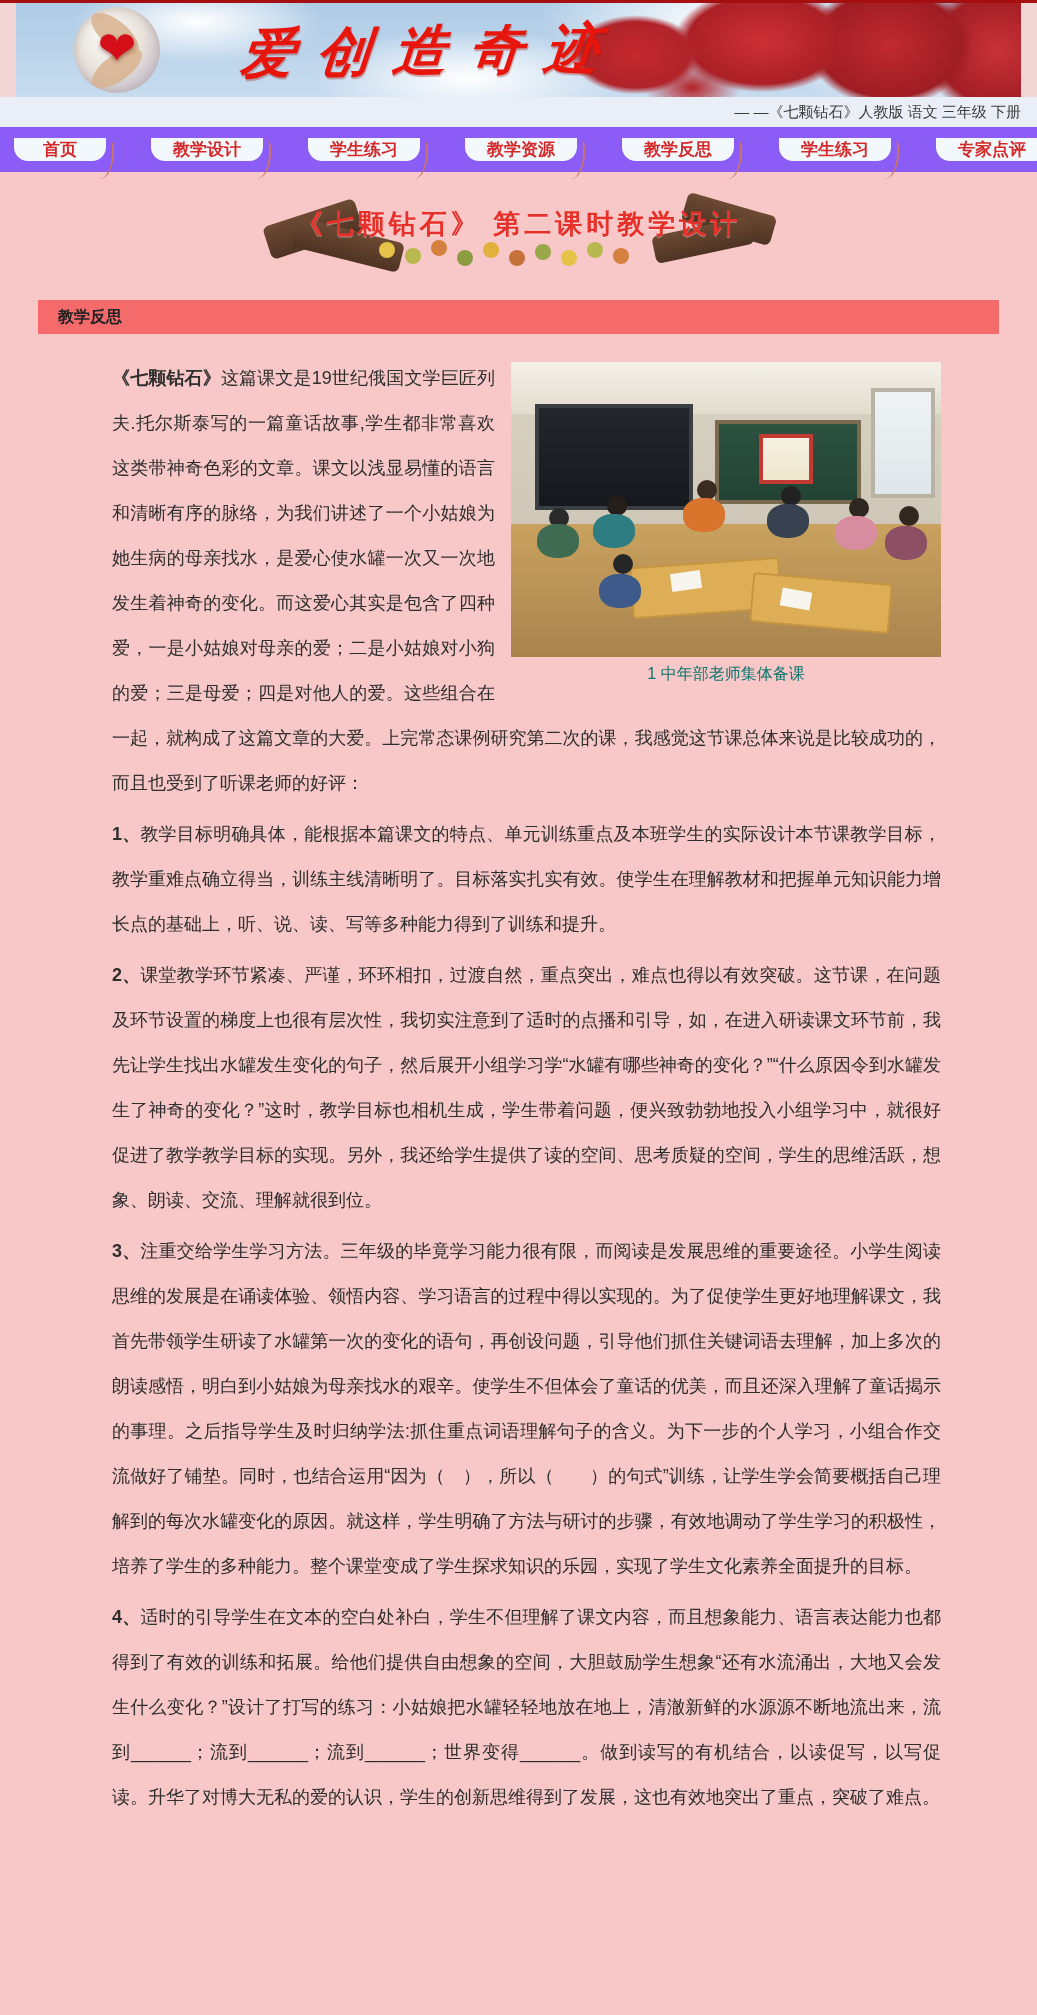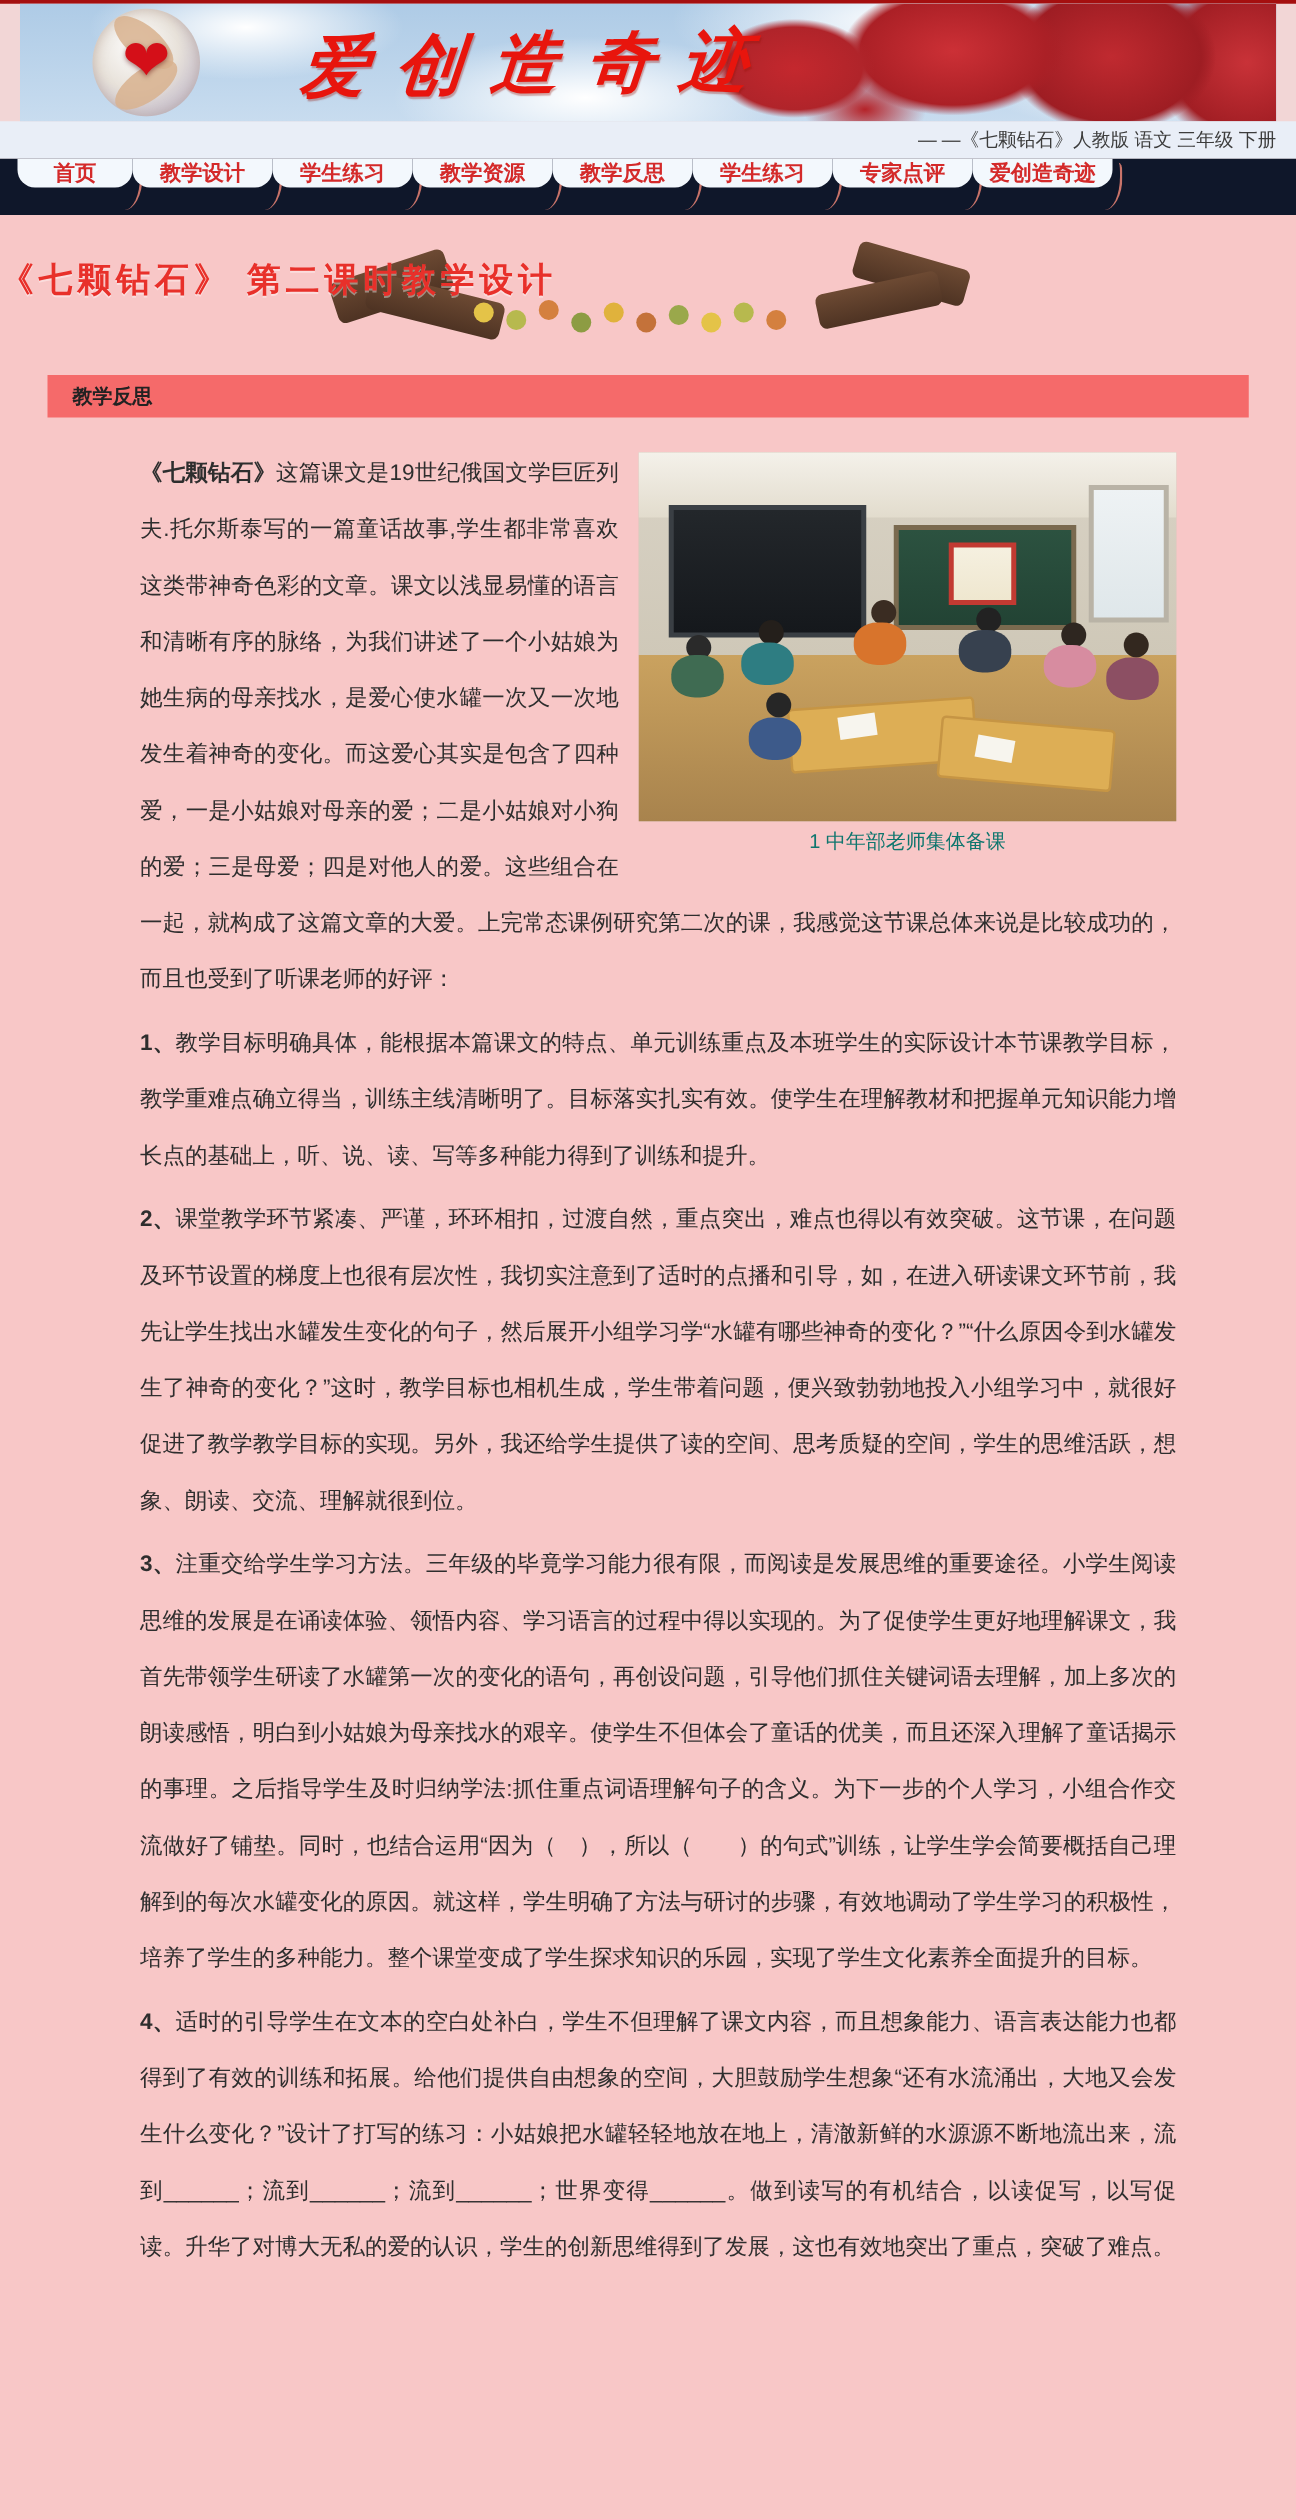--- a/index.html
+++ b/index.html
@@ -38,21 +38,21 @@
   .heart { position:absolute; left:50%; top:50%; transform:translate(-50%,-54%);
     font-size:46px; color:#d40f18; text-shadow:0 2px 4px rgba(90,0,0,.5); }
   .sitetitle { position:absolute; left:225px; top:12px; font-size:54px; font-weight:bold;
     color:#e8150d; letter-spacing:22px; transform:skewX(-6deg) rotate(-1deg);
     text-shadow:1px 2px 1px rgba(150,20,10,.35); font-style:italic; white-space:nowrap; }
 
   
   .subbar { background:#e9eef7; height:30px; display:flex; align-items:center;
     justify-content:flex-end; padding-right:16px; }
   .subbar span { font-size:15px; color:#3c3c3c; }
-  .nav { background:#0f172a; height:45px; display:flex; align-items:flex-start; padding-left:14px; }
+  .nav { background:#8b5cf6; height:45px; display:flex; align-items:center; padding-left:14px;gap:45px; }
   .tab { position:relative; min-width:112px; padding:0 6px; display:flex; align-items:center;
     justify-content:center; background:#f3f8fd; border-bottom-left-radius:14px;
     border-bottom-right-radius:14px; cursor:pointer; }
   .tab:first-child { min-width:92px; }
   .tab span { color:#d42a2a; font-weight:bold; font-size:17px; }
   .tab::after { content:""; position:absolute; right:-8px; top:3px; height:38px; width:14px;
     border-right:2px solid #c9746a; border-bottom-right-radius:90% 70%;
     border-top-right-radius:20% 20%; }
   .tab:last-child::after { right:-10px; }
   .navfill { flex:1; }
@@ -68,21 +68,21 @@
     border-radius:6px; }
   .bowL1 { left:6px; top:26px; width:96px; height:34px; transform:rotate(-18deg); }
   .bowL2 { left:34px; top:44px; width:110px; height:30px; transform:rotate(14deg); }
   .bowR1 { right:4px; top:18px; width:92px; height:30px; transform:rotate(16deg); }
   .bowR2 { right:26px; top:40px; width:100px; height:28px; transform:rotate(-12deg); }
   .flowers { position:absolute; left:120px; top:56px; width:16px; height:16px; border-radius:50%;
     background:#e4c348;
     box-shadow:26px 6px 0 #b7b94e, 52px -2px 0 #d4803f, 78px 8px 0 #8d9c43,
       104px 0 0 #e0b23c, 130px 8px 0 #c4723a, 156px 2px 0 #9aa84b, 182px 8px 0 #e4c348,
       208px 0 0 #b7b94e, 234px 6px 0 #d4803f; }
-  .banner h1 { position:absolute; width:100%; top:34px; margin:0;
+  .banner h1 { position:absolute; width:100%; text-align:center; top:34px; margin:0;
     font-size:27px; color:#e8302a; letter-spacing:4px; z-index:2;
     text-shadow:0 1px 0 rgba(255,255,255,.4); }
 
   
   .secbar { margin:18px 38px 0 38px; height:34px; background:#f56a6a;
     display:flex; align-items:center; padding-left:20px; }
   .secbar span { font-size:16px; font-weight:bold; color:#222; }
 
   
   article { margin:22px 96px 0 112px; font-size:18px; color:#2e2e2e; line-height:45px; }

